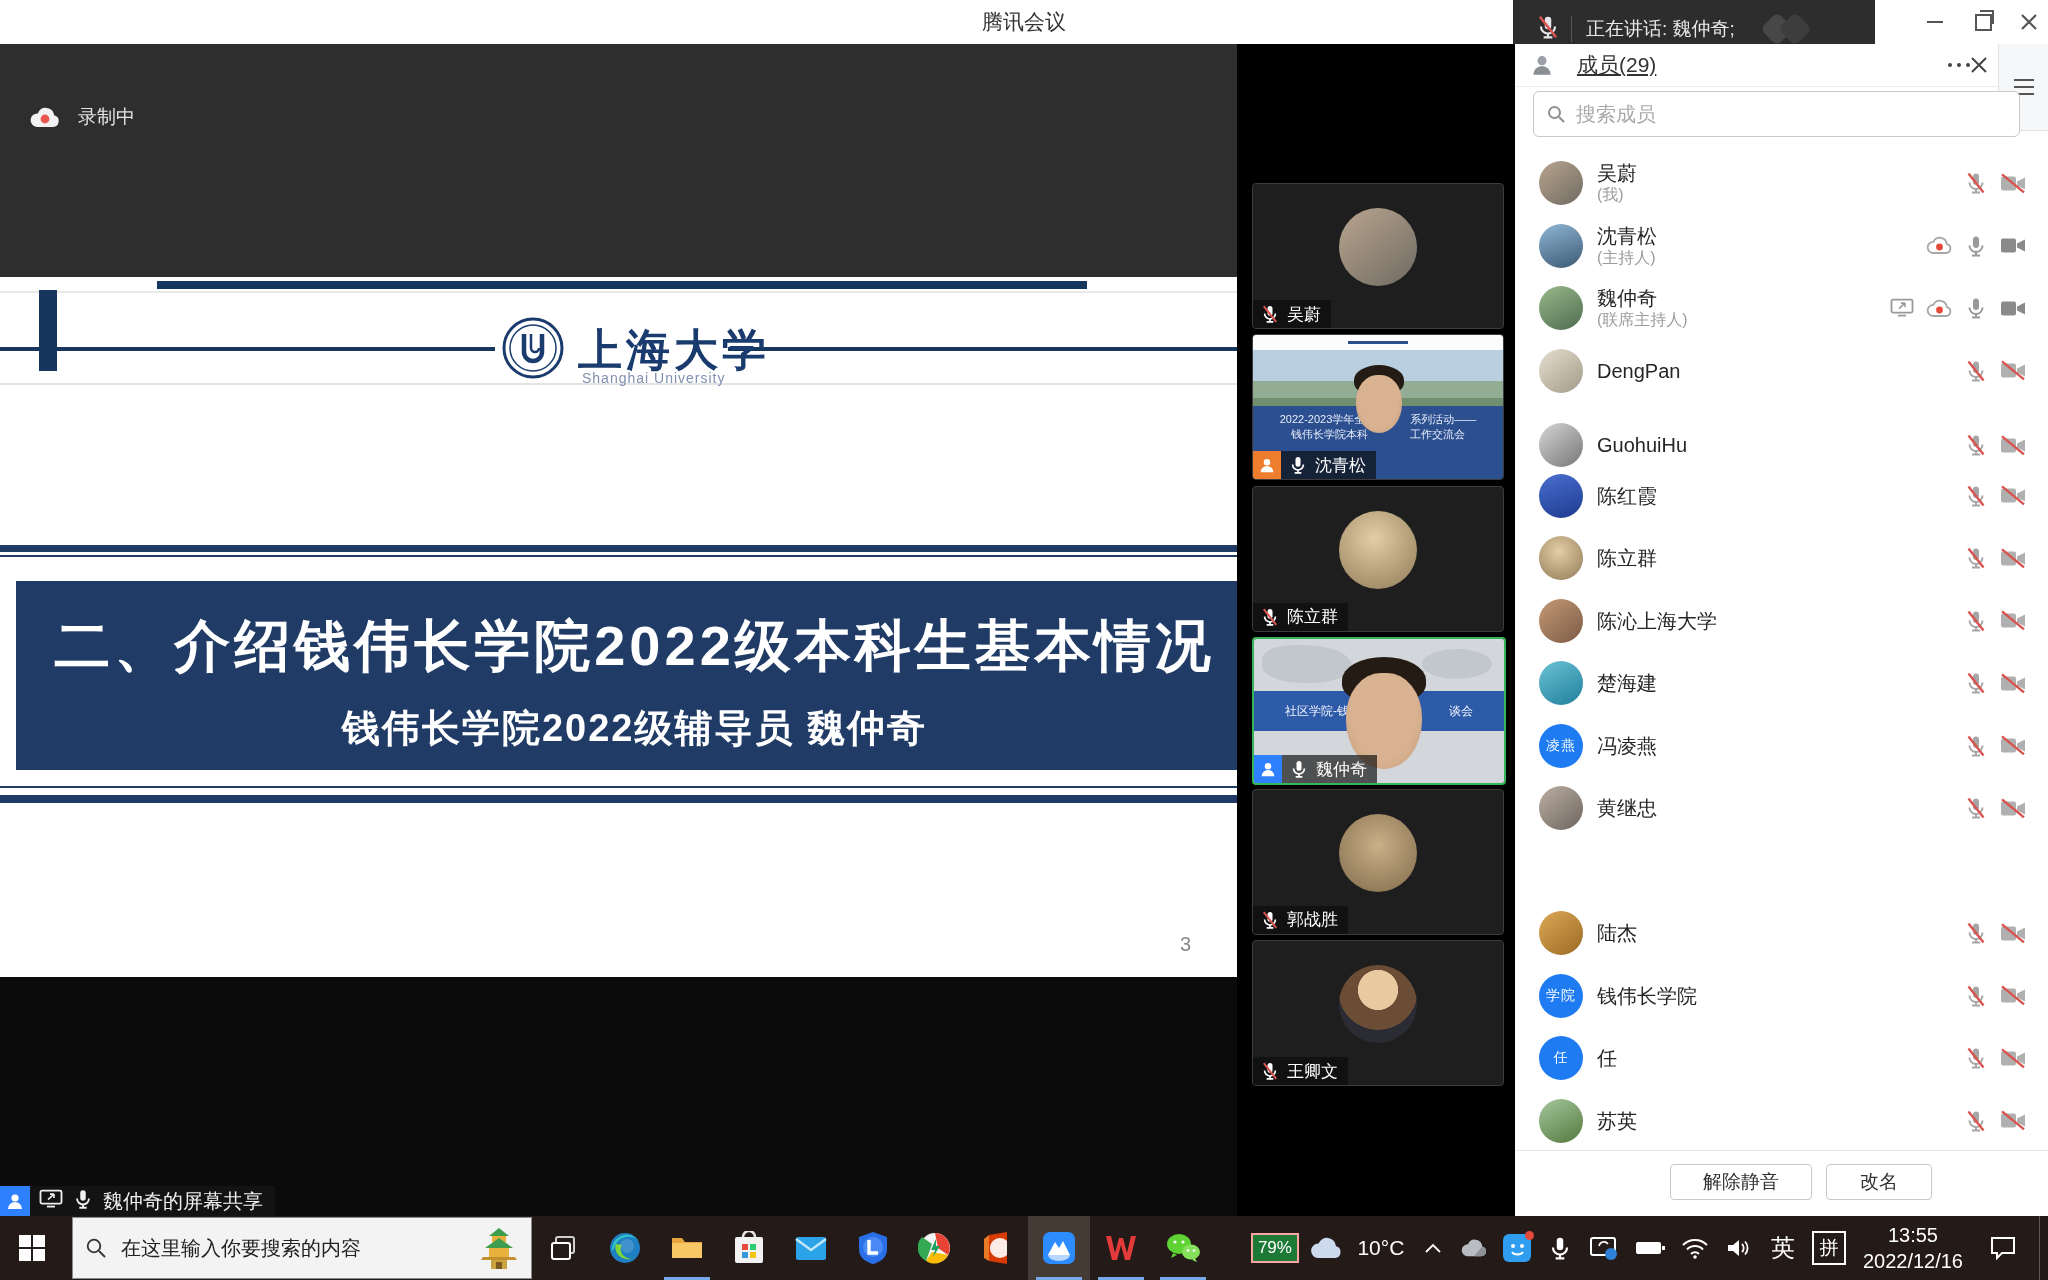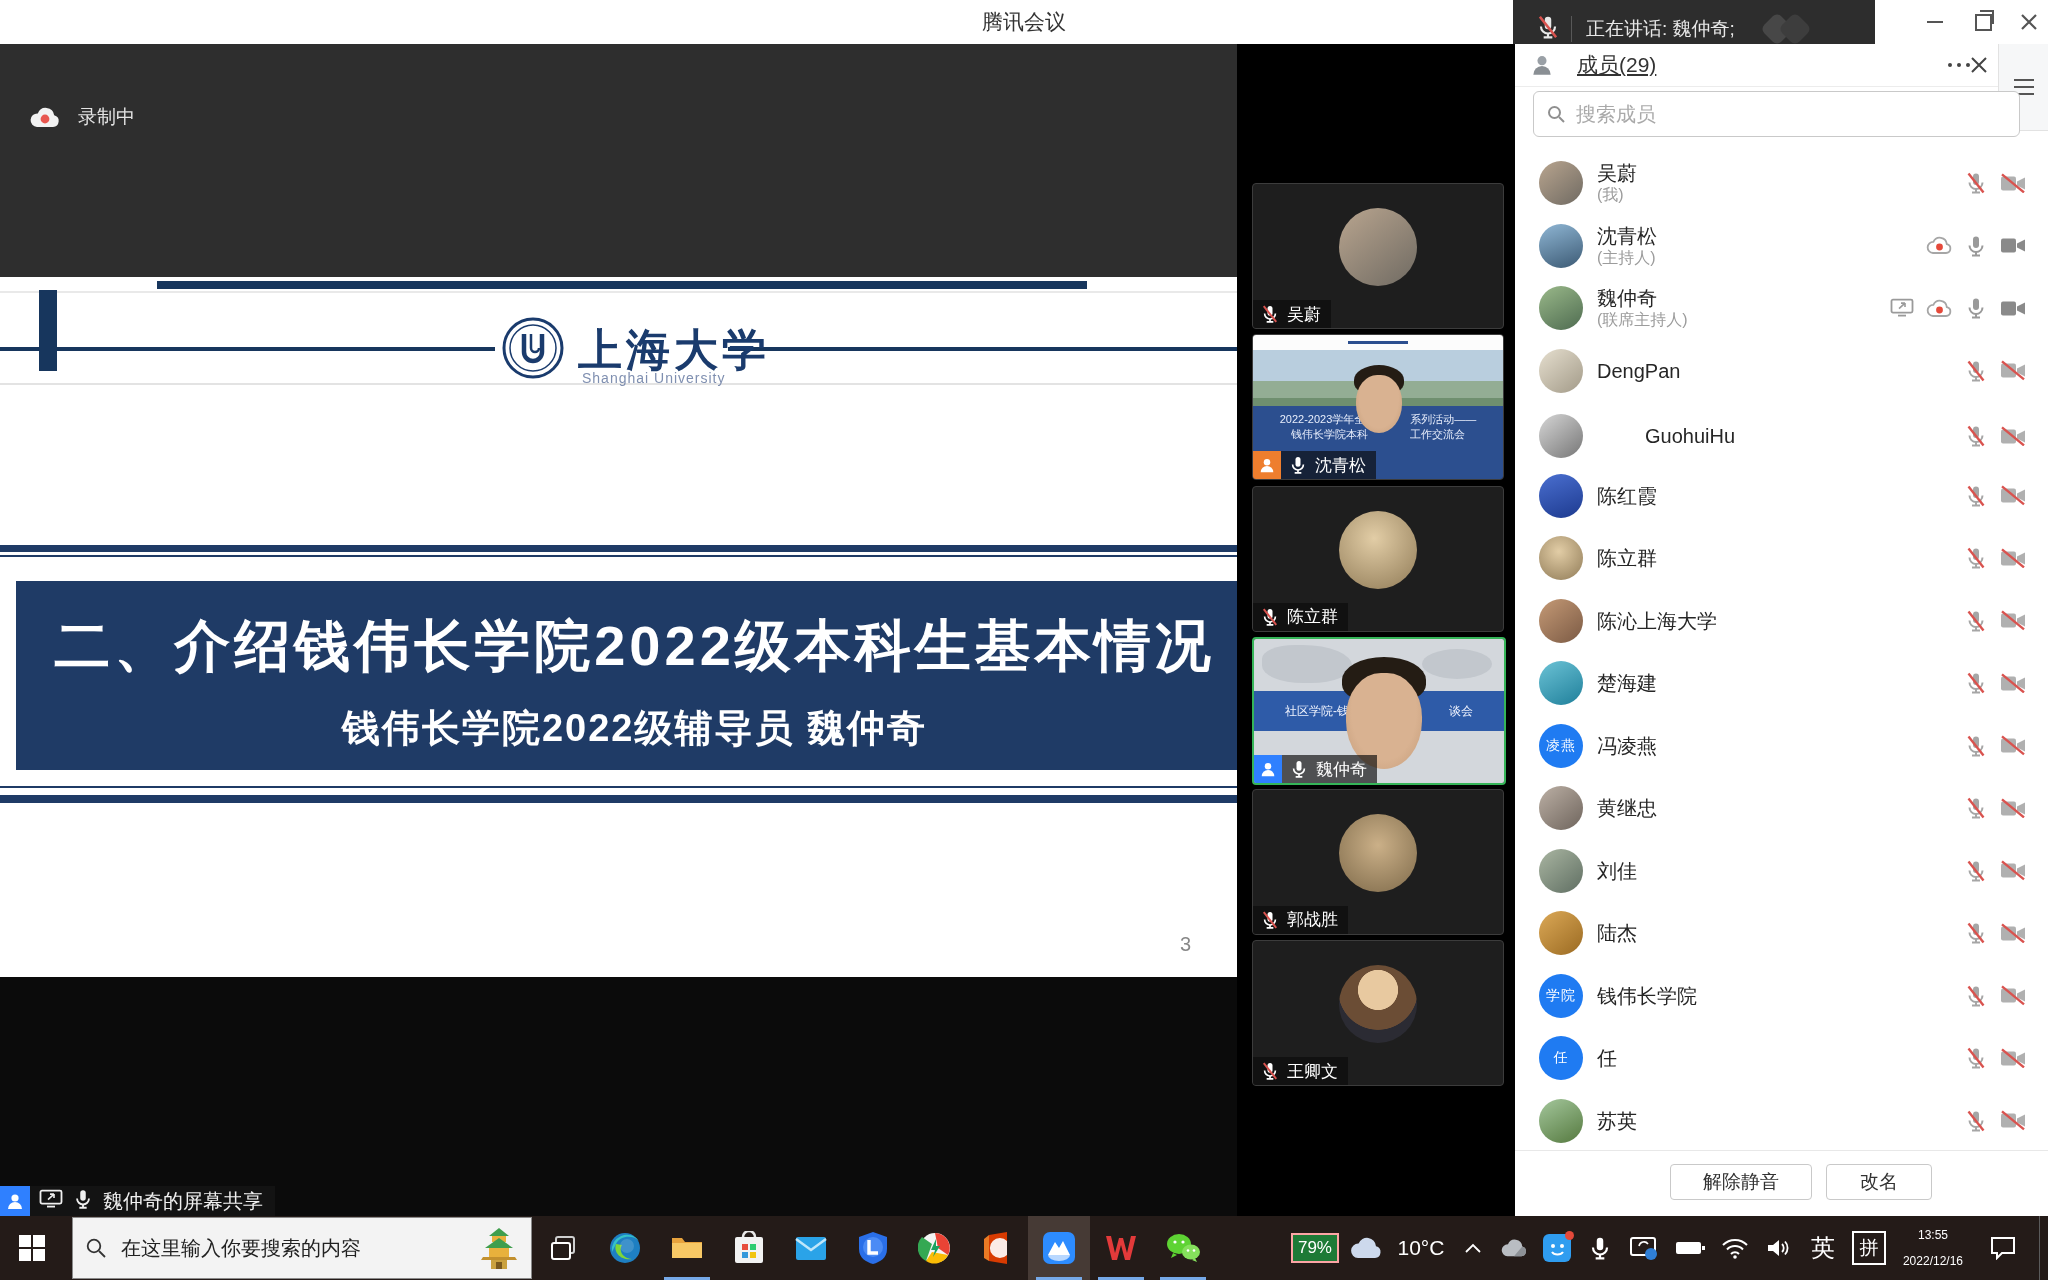--- a/index.html
+++ b/index.html
@@ -109,21 +109,21 @@
   
   .taskbar{left:0;top:1216px;width:2048px;height:64px;background:#241b18;display:flex;align-items:center;}
   .tb-item{height:64px;display:flex;align-items:center;justify-content:center;flex:none;position:relative;}
   .tb-underline:after{content:"";position:absolute;left:8px;right:8px;bottom:0;height:3px;background:#76a9e8;}
   .tb-active{background:#463a35;}
   .tb-search{width:460px;height:62px;background:#f3f3f3;border:1px solid #8a8a8a;display:flex;align-items:center;
              gap:12px;padding:0 12px;box-sizing:border-box;margin-left:8px;}
   .tb-search input{border:none;outline:none;background:transparent;font-size:20px;color:#222;flex:1;font-family:inherit;}
   .tb-search input::placeholder{color:#222;}
   .tray-text{color:#ffffff;font-size:21px;}
-  .clock{color:#fff;font-size:12px;text-align:center;line-height:26px;margin:8px 10px;}
+  .clock{color:#fff;font-size:20px;text-align:center;line-height:26px;margin:8px 10px;}
   .ime-box{width:30px;height:30px;border:2px solid #fff;color:#fff;font-size:19px;display:flex;align-items:center;justify-content:center;}
   .desk-sliver{width:8px;height:64px;border-left:1px solid #5a5a5a;margin-left:6px;}
 </style>
 </head>
 <body>
 
 <div id="app">
 
   <div class="abs titlebar">
     <div class="abs titlebar-title">腾讯会议</div>
@@ -429,21 +429,21 @@
     <path d="M12 18 v3.2 M8 21.5 h8" stroke="#a6a6a6" stroke-width="2"></path>
     <path d="M4.5 2.5 L19.5 21.5" stroke="#d9534f" stroke-width="2.4"></path>
             </svg>
             <svg width="26" height="20.8" viewBox="0 0 26 20">
     <rect x="1" y="3" width="15" height="14" rx="2" fill="#b0b0b0"></rect>
     <path d="M17 8 L25 4 V16 L17 12 z" fill="#b0b0b0"></path>
     <path d="M2 1 L24 19" stroke="#d9534f" stroke-width="2.4"></path>
             </svg>
           </div>
         </div>
-        <div class="mrow" style="top: 253px; gap: 48px;">
+        <div class="mrow" style="top: 262px;">
           <div class="avatar" style="background: linear-gradient(140deg, rgb(214, 214, 214), rgb(118, 118, 118));"></div>
           <div class="mtext">
             <div class="mname">GuohuiHu</div>
           </div>
           <div class="micons">
             <svg width="24" height="24" viewBox="0 0 24 24">
     <rect x="9" y="2.5" width="6" height="11.5" rx="3" fill="#a6a6a6"></rect>
     <path d="M5.5 11.5a6.5 6.5 0 0 0 13 0" fill="none" stroke="#a6a6a6" stroke-width="2"></path>
     <path d="M12 18 v3.2 M8 21.5 h8" stroke="#a6a6a6" stroke-width="2"></path>
     <path d="M4.5 2.5 L19.5 21.5" stroke="#d9534f" stroke-width="2.4"></path>
@@ -547,39 +547,20 @@
     <rect x="1" y="3" width="15" height="14" rx="2" fill="#b0b0b0"></rect>
     <path d="M17 8 L25 4 V16 L17 12 z" fill="#b0b0b0"></path>
     <path d="M2 1 L24 19" stroke="#d9534f" stroke-width="2.4"></path>
             </svg>
           </div>
         </div>
         <div class="mrow" style="top: 625px;">
           <div class="avatar" style="background: linear-gradient(140deg, rgb(188, 176, 165), rgb(110, 100, 92));"></div>
           <div class="mtext">
             <div class="mname">黄继忠</div>
-          </div>
-          <div class="micons">
-            <svg width="24" height="24" viewBox="0 0 24 24">
-    <rect x="9" y="2.5" width="6" height="11.5" rx="3" fill="#a6a6a6"></rect>
-    <path d="M5.5 11.5a6.5 6.5 0 0 0 13 0" fill="none" stroke="#a6a6a6" stroke-width="2"></path>
-    <path d="M12 18 v3.2 M8 21.5 h8" stroke="#a6a6a6" stroke-width="2"></path>
-    <path d="M4.5 2.5 L19.5 21.5" stroke="#d9534f" stroke-width="2.4"></path>
-            </svg>
-            <svg width="26" height="20.8" viewBox="0 0 26 20">
-    <rect x="1" y="3" width="15" height="14" rx="2" fill="#b0b0b0"></rect>
-    <path d="M17 8 L25 4 V16 L17 12 z" fill="#b0b0b0"></path>
-    <path d="M2 1 L24 19" stroke="#d9534f" stroke-width="2.4"></path>
-            </svg>
-          </div>
-        </div>
-        <div class="mrow" style="top: 687.5px;">
-          <div class="avatar" style="background: linear-gradient(140deg, rgb(170, 182, 162), rgb(95, 110, 98));"></div>
-          <div class="mtext">
-            <div class="mname">刘佳</div>
           </div>
           <div class="micons">
             <svg width="24" height="24" viewBox="0 0 24 24">
     <rect x="9" y="2.5" width="6" height="11.5" rx="3" fill="#a6a6a6"></rect>
     <path d="M5.5 11.5a6.5 6.5 0 0 0 13 0" fill="none" stroke="#a6a6a6" stroke-width="2"></path>
     <path d="M12 18 v3.2 M8 21.5 h8" stroke="#a6a6a6" stroke-width="2"></path>
     <path d="M4.5 2.5 L19.5 21.5" stroke="#d9534f" stroke-width="2.4"></path>
             </svg>
             <svg width="26" height="20.8" viewBox="0 0 26 20">
     <rect x="1" y="3" width="15" height="14" rx="2" fill="#b0b0b0"></rect>

